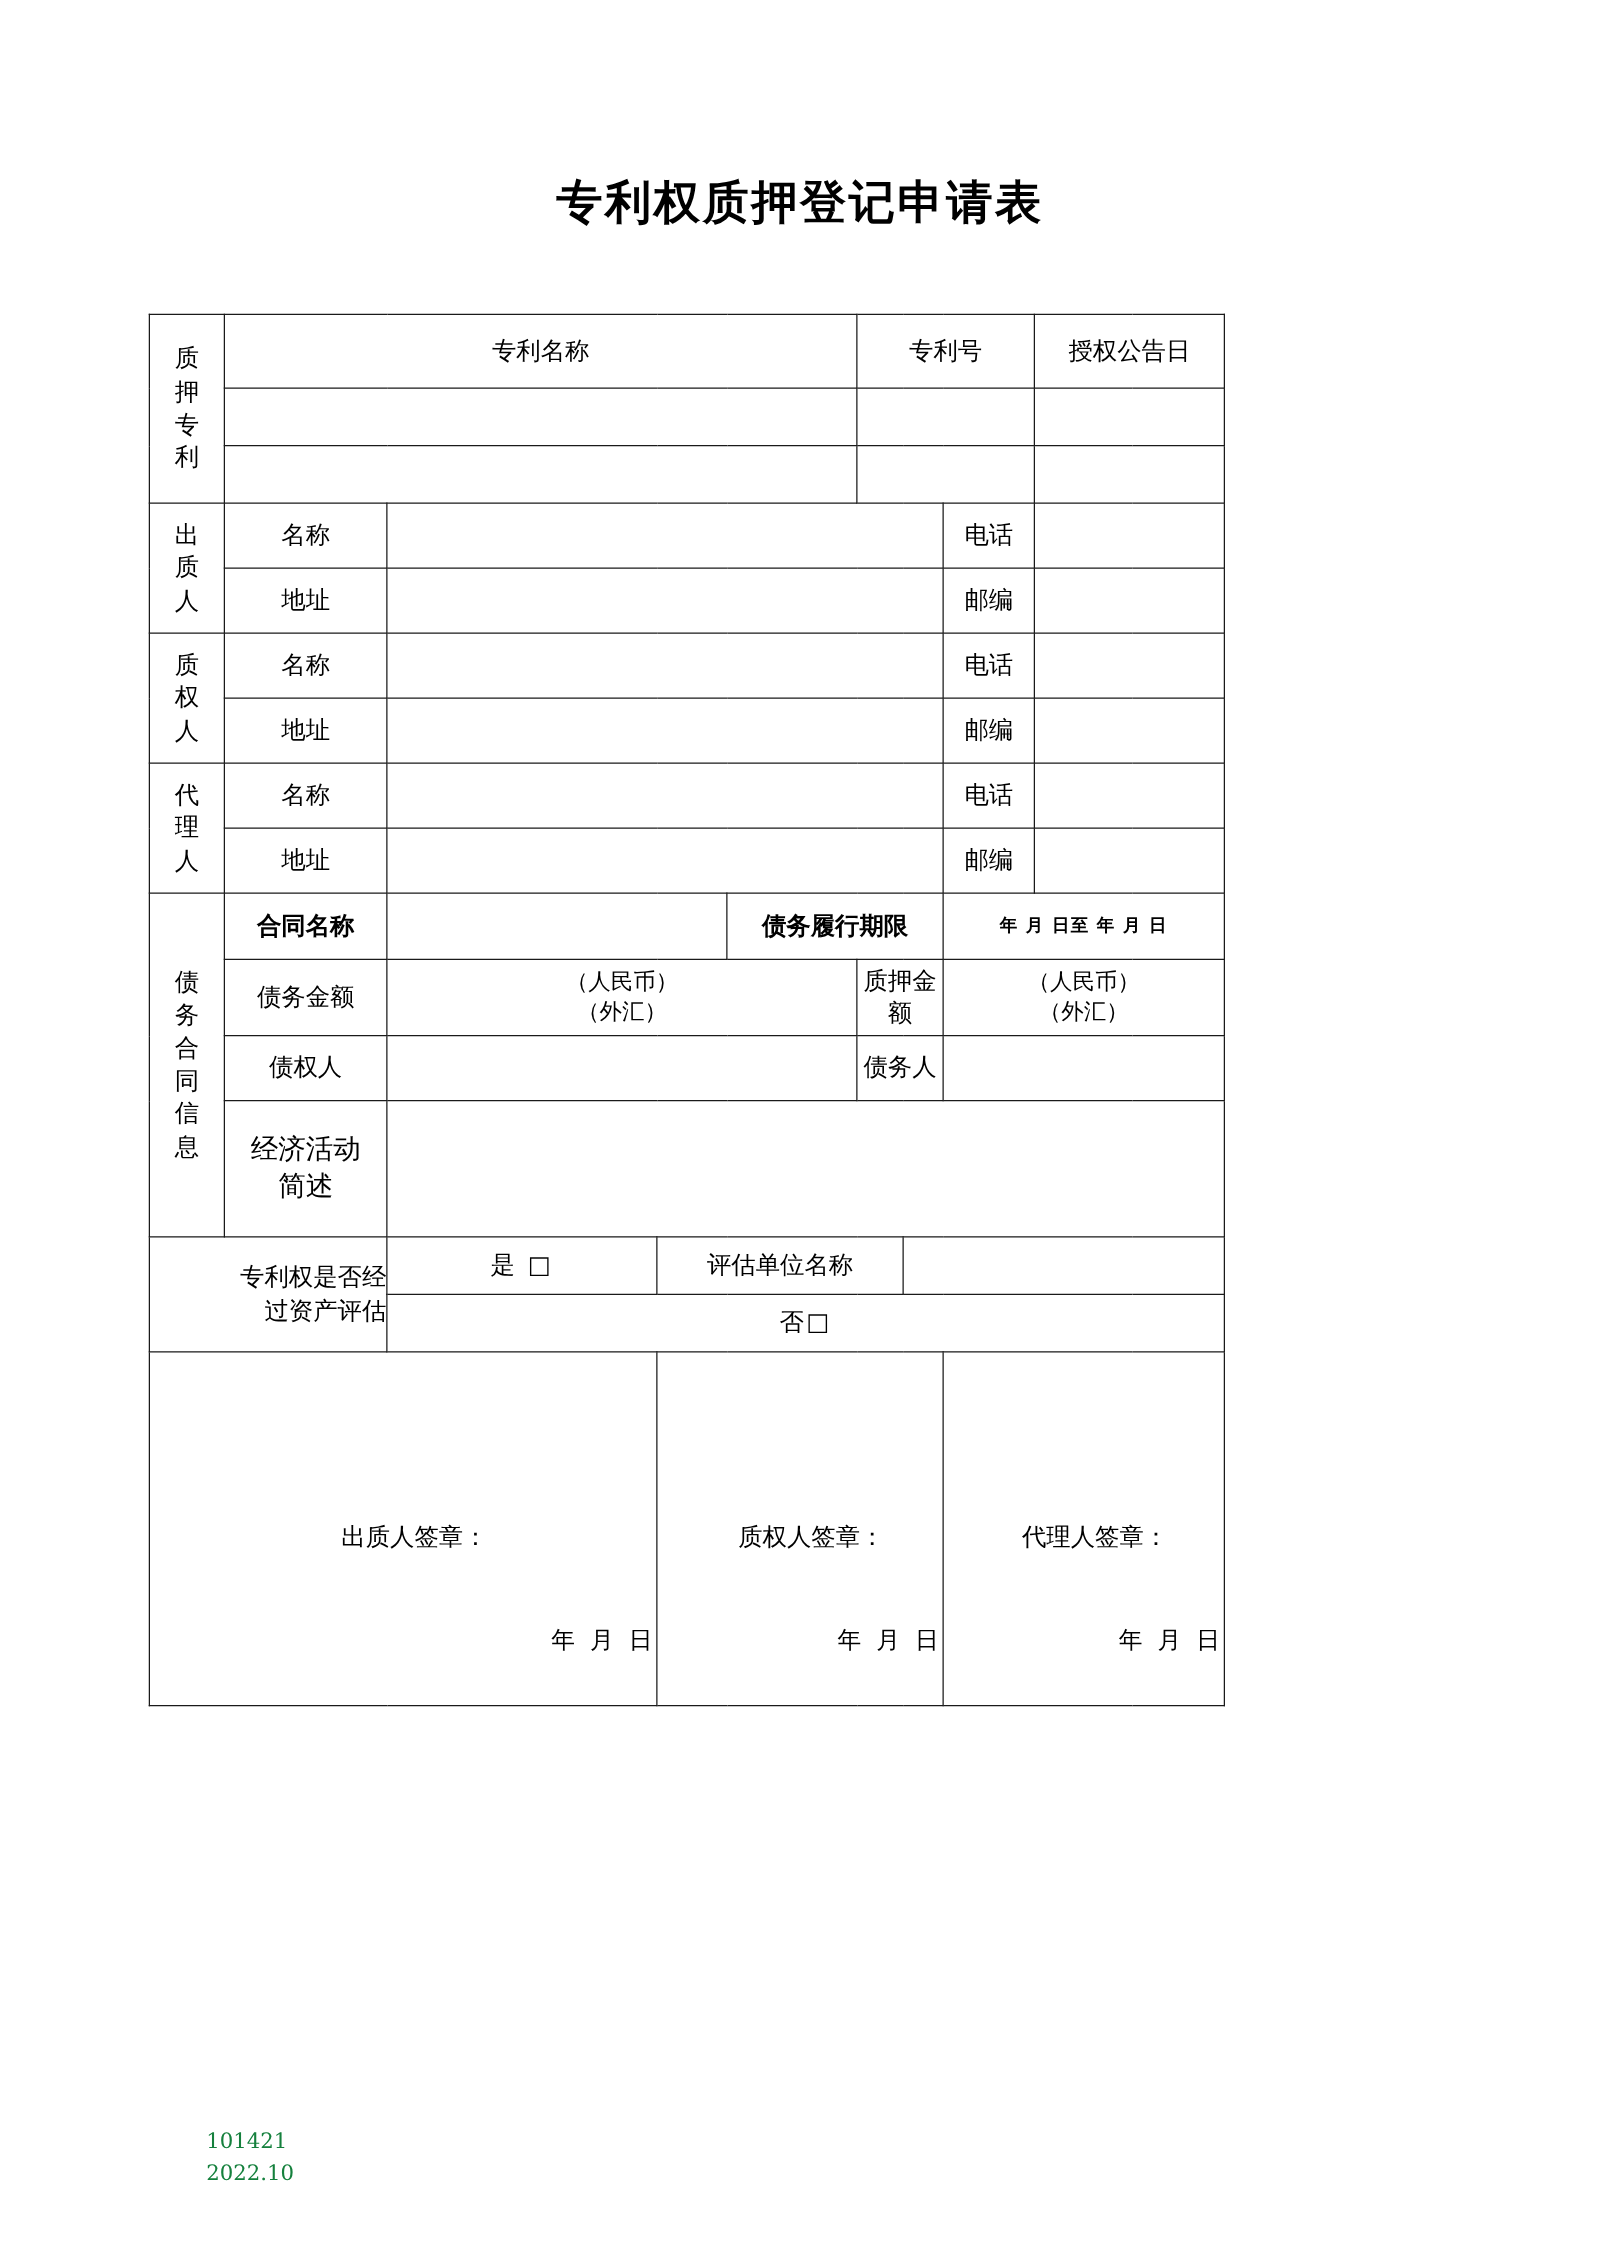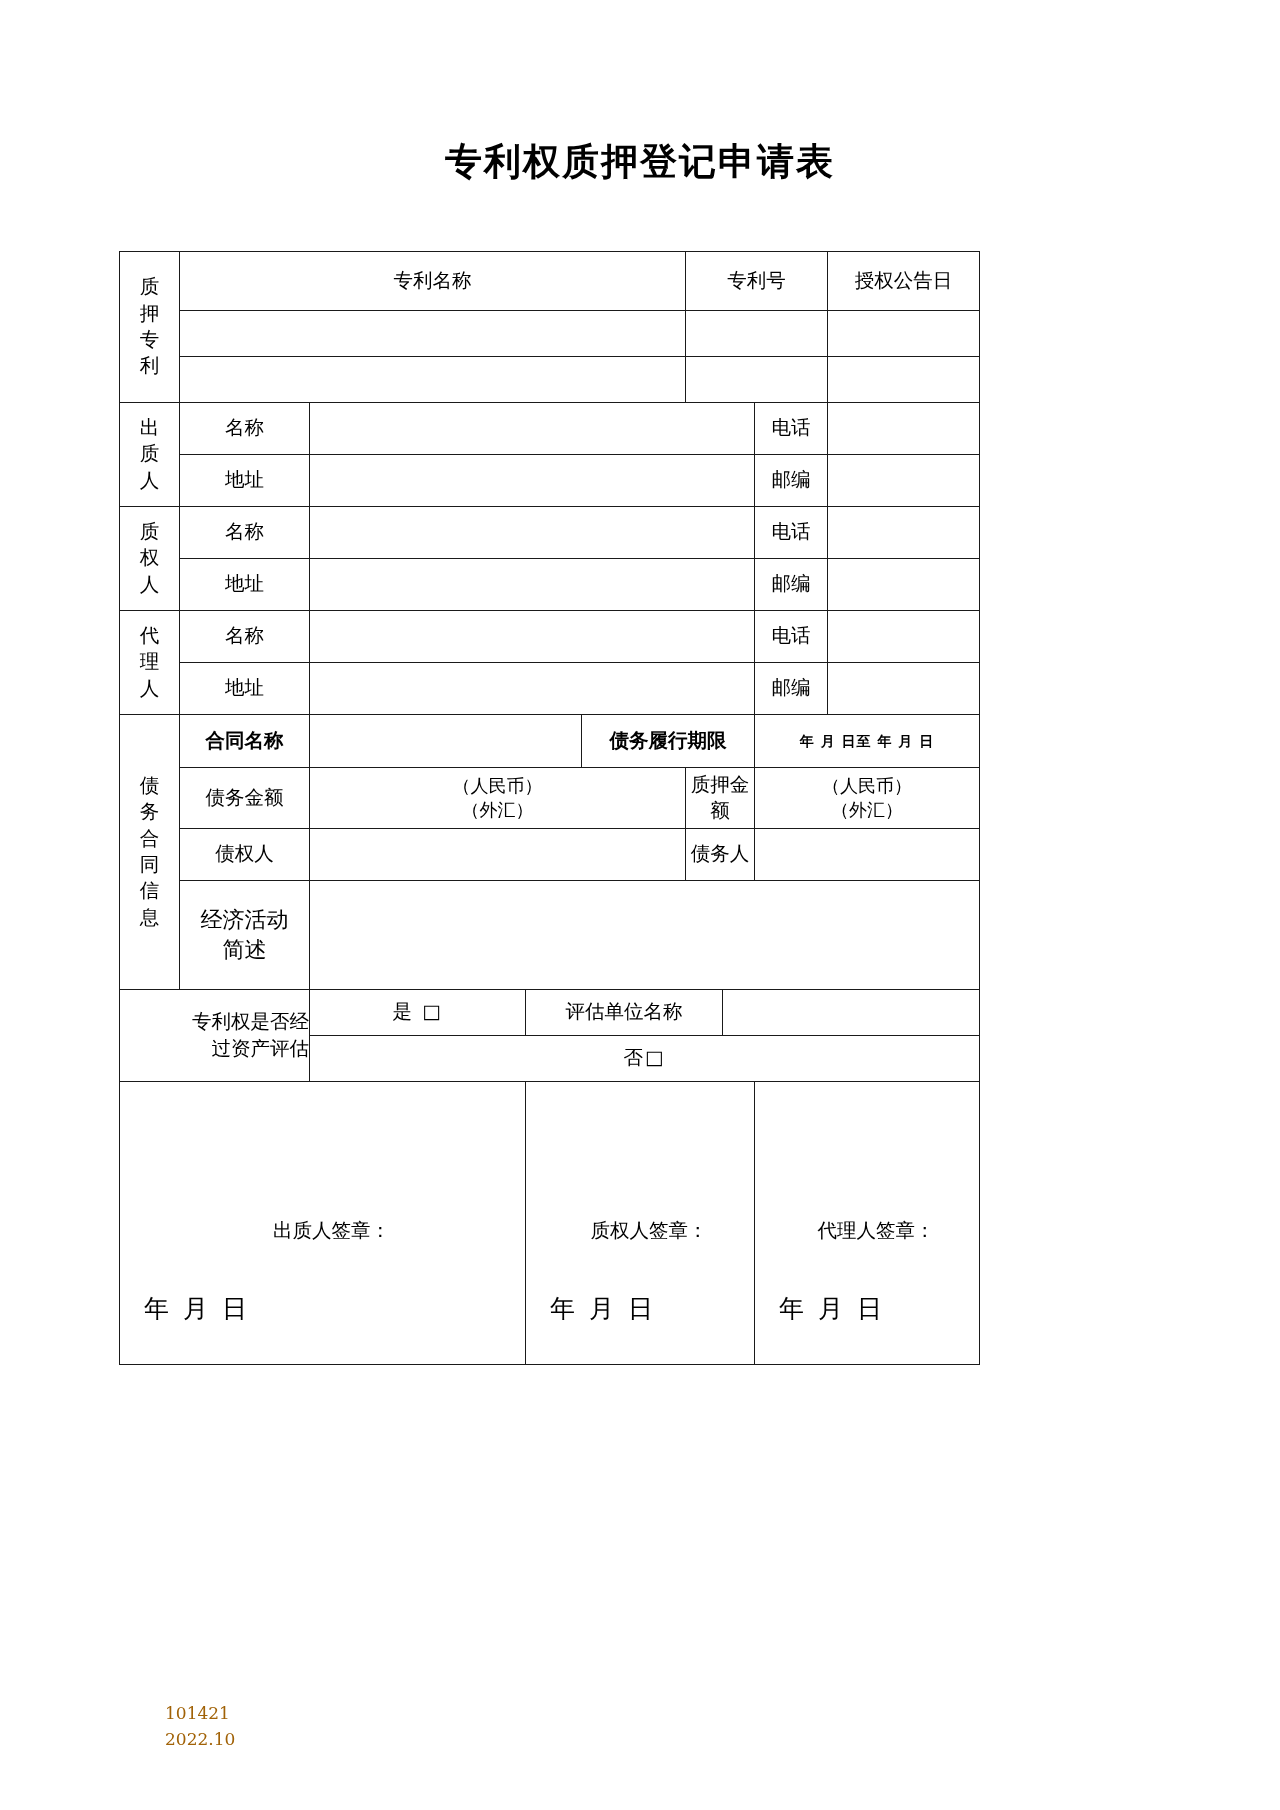--- a/index.html
+++ b/index.html
@@ -138,35 +138,35 @@
     padding: 16px 0 0 18px;
     font-size: 19.5px;
     display: block;
     font-family: Liberation Serif, serif;
   }
   .sign-date {
     position: absolute;
     bottom: 38px;
     left: 0;
     right: 0;
-    text-align: left;
-    font-size: 25px;
+    text-align: right;
+    font-size: 19px;
     letter-spacing: 3px;
     padding-left: 24px;
   }
 
   
   .footer {
     position: absolute;
     left: 165px;
     top: 1700px;
     font-family: "DejaVu Serif", "Liberation Serif", serif;
     font-size: 17px;
     line-height: 1.55;
-    color: #a16207;
+    color: #15803d;
   }
   .footer span { display: block; }
 </style>
 </head>
 <body>
 
 <div class="page">
 
   <h1 class="title">专利权质押登记申请表</h1>
 

